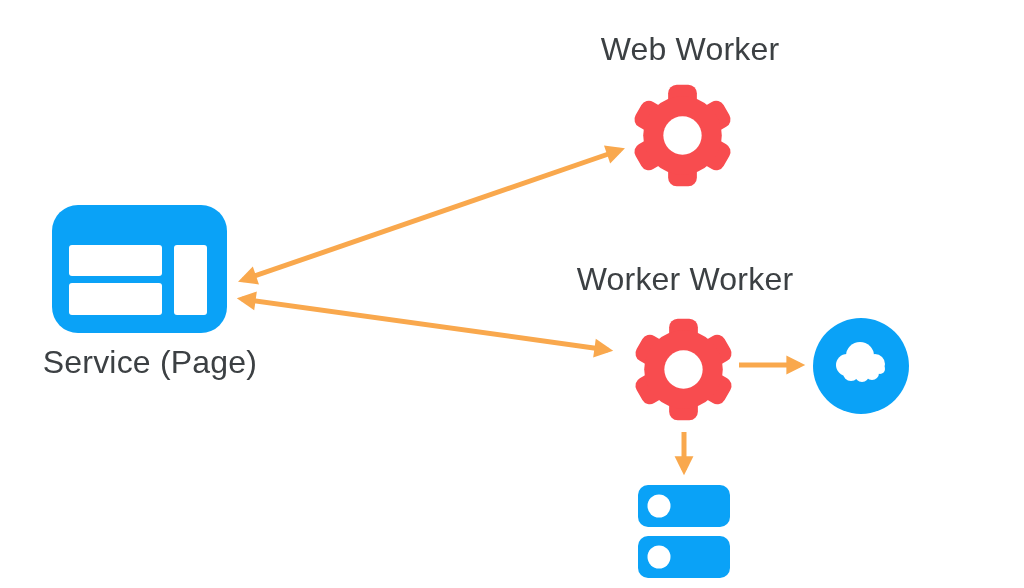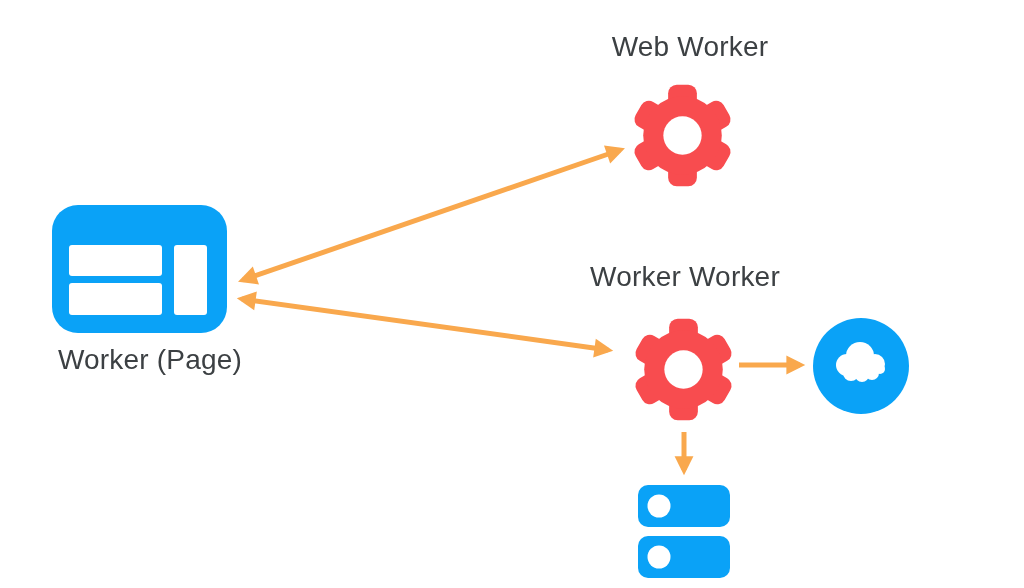--- a/index.html
+++ b/index.html
@@ -5,21 +5,21 @@
   :root{
     --blue:#0aa2f7; --red:#f84c4f; --orange:#f9a84d; --text:#3c4043; --bg:#ffffff;
   }
   html,body{margin:0;padding:0;}
   body{background:#fff;font-family:"Liberation Sans",sans-serif;}
   .canvas{
     position:relative;width:1024px;height:588px;background:var(--bg);overflow:hidden;
   }
   .abs{position:absolute;}
   .label{
-    position:absolute;color:var(--text);font-size:28px;font-weight:500;
+    position:absolute;color:var(--text);font-size:32px;font-weight:500;
     text-align:center;letter-spacing:.2px;white-space:nowrap;
   }
   
   .win-icon{
     position:absolute;left:52px;top:205px;width:175px;height:128px;
     background:var(--blue);border-radius:26px;
   }
   .win-icon .bar1{position:absolute;left:17px;top:40px;width:93px;height:31px;background:#fff;border-radius:3px;}
   .win-icon .bar2{position:absolute;left:17px;top:78px;width:93px;height:32px;background:#fff;border-radius:3px;}
   .win-icon .col {position:absolute;left:122px;top:40px;width:33px;height:70px;background:#fff;border-radius:3px;}
@@ -63,21 +63,21 @@
       <circle cx="60" cy="60" r="41"></circle>
     </g>
     <circle cx="60" cy="60" r="20" style="fill:#fff"></circle>
   </svg>
 
   <div class="win-icon">
     <div class="bar1"></div>
     <div class="bar2"></div>
     <div class="col"></div>
   </div>
-  <div class="label" style="left:32px;top:344px;width:236px;">Worker (Page)</div>
+  <div class="label" style="left:32px;top:344px;width:236px;">Service (Page)</div>
 
   <svg class="abs" style="left:813px;top:318px;" viewBox="0 0 96 96" width="96" height="96">
     <circle cx="48" cy="48" r="48" style="fill:var(--blue)"></circle>
     <g style="fill:#fff">
       <circle cx="34" cy="47" r="11"></circle>
       <circle cx="47" cy="38" r="14"></circle>
       <circle cx="62" cy="46" r="10"></circle>
       <circle cx="38" cy="55" r="8"></circle>
       <circle cx="49" cy="57" r="7"></circle>
       <circle cx="59" cy="55" r="7"></circle>

